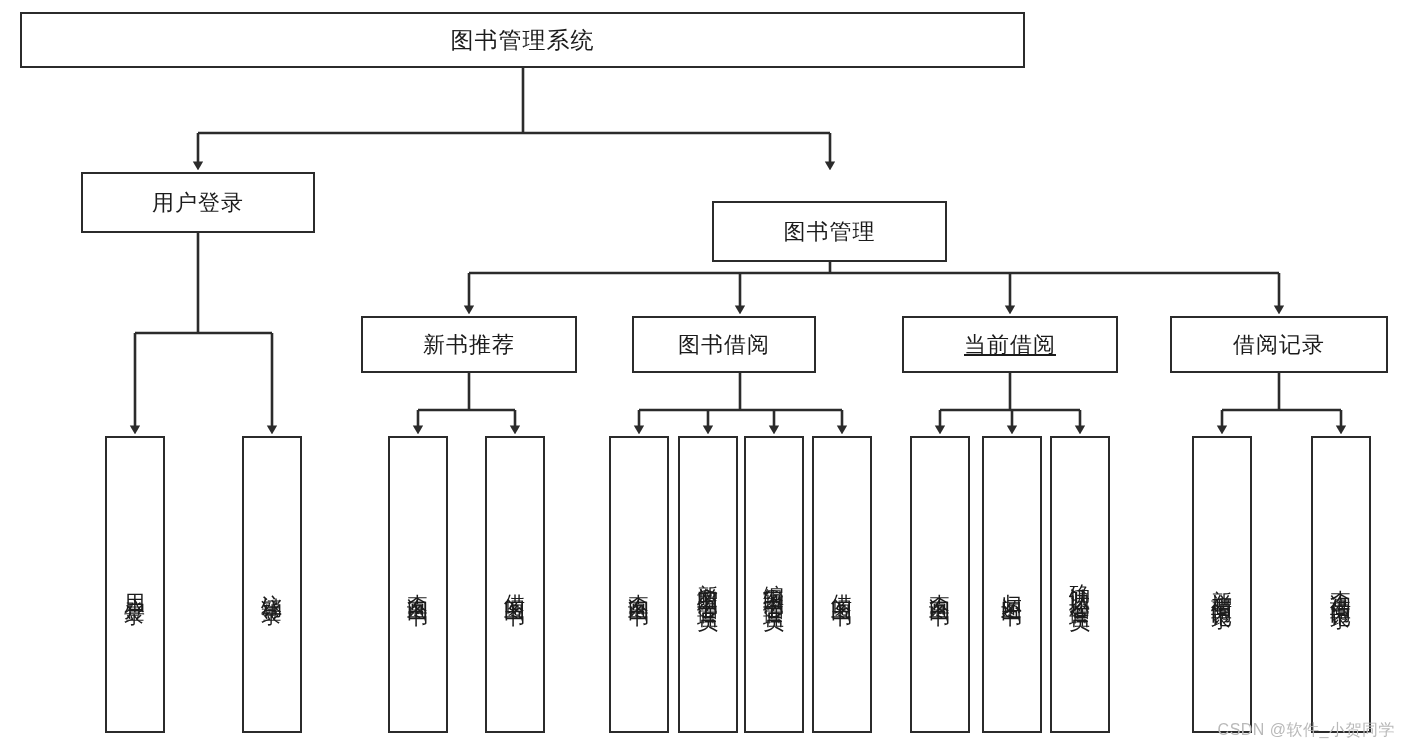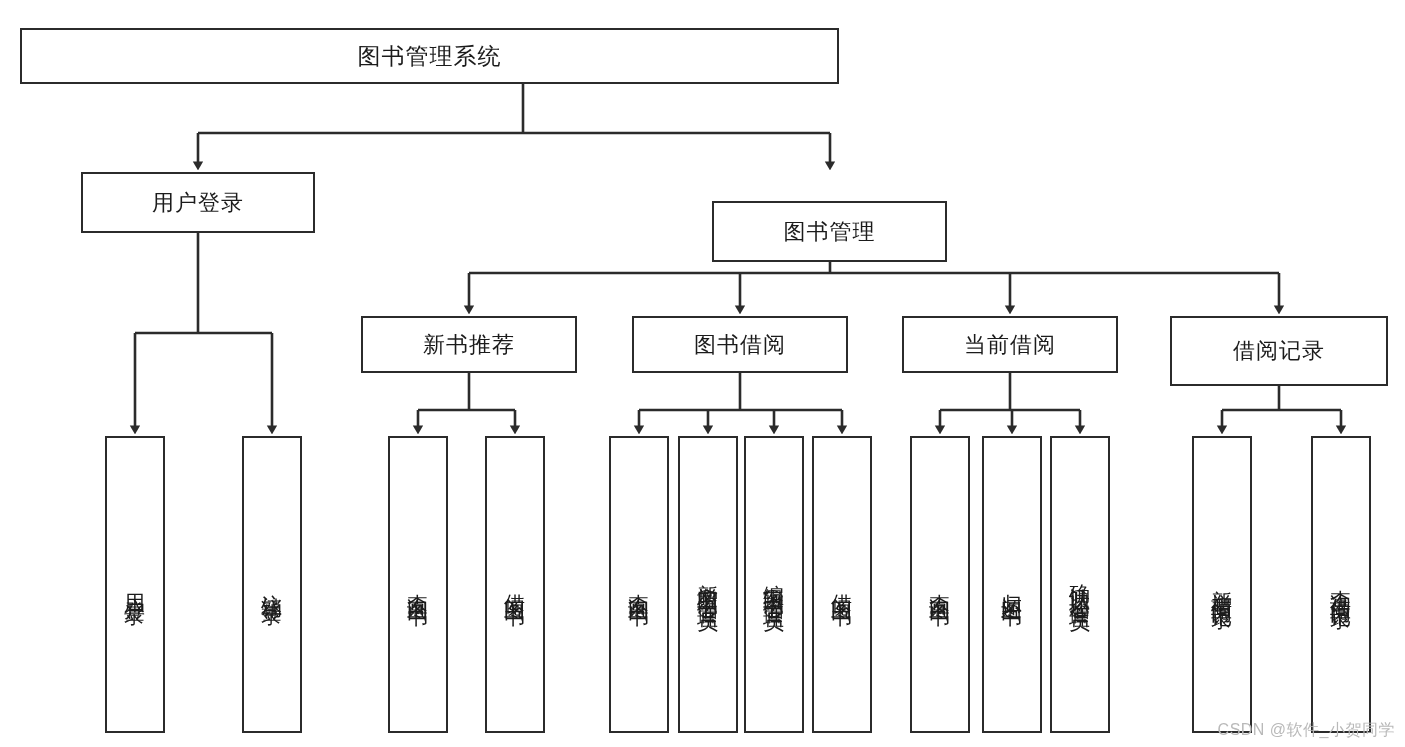--- a/index.html
+++ b/index.html
@@ -117,41 +117,41 @@
       <path d="M1012,410 L1012,426" marker-end="url(#arrow)"></path>
       <path d="M1080,410 L1080,426" marker-end="url(#arrow)"></path>
 
       <path d="M1279,373 L1279,410"></path>
       <path d="M1222,410 L1341,410"></path>
       <path d="M1222,410 L1222,426" marker-end="url(#arrow)"></path>
       <path d="M1341,410 L1341,426" marker-end="url(#arrow)"></path>
     </g>
   </svg>
 
-  <div class="node h root" style="left: 20px; top: 28px; width: 819px; height: 56px;">
+  <div class="node h root" style="left: 20px; top: 12px; width: 1005px; height: 56px;">
     <span>图书管理系统</span>
   </div>
 
   <div class="node h" style="left: 81px; top: 172px; width: 234px; height: 61px;">
     <span>用户登录</span>
   </div>
   <div class="node h" style="left: 712px; top: 172px; width: 235px; height: 61px; margin-top: 29px;">
     <span>图书管理</span>
   </div>
 
   <div class="node h" style="left: 361px; top: 316px; width: 216px; height: 57px; font-family: Liberation Serif, serif;">
     <span>新书推荐</span>
   </div>
-  <div class="node h" style="left: 632px; top: 316px; width: 216px; height: 57px;">
+  <div class="node h" style="left: 632px; top: 316px; width: 184px; height: 57px;">
     <span>图书借阅</span>
   </div>
-  <div class="node h" style="left: 902px; top: 316px; width: 216px; height: 57px;">
+  <div class="node h" style="left: 902px; top: 316px; width: 216px; height: 57px; text-decoration: underline;">
     <span>当前借阅</span>
   </div>
-  <div class="node h" style="left: 1170px; top: 316px; width: 218px; height: 70px; align-items: center;">
+  <div class="node h" style="left: 1170px; top: 316px; width: 218px; height: 57px; align-items: center;">
     <span>借阅记录</span>
   </div>
 
   <div class="node v" style="left: 105px; top: 436px; width: 60px; height: 297px;">
     <span class="vtext">用户登录</span>
   </div>
   <div class="node v" style="left: 242px; top: 436px; width: 60px; height: 297px;">
     <span class="vtext">注销登录</span>
   </div>
   <div class="node v" style="left: 388px; top: 436px; width: 60px; height: 297px;">

